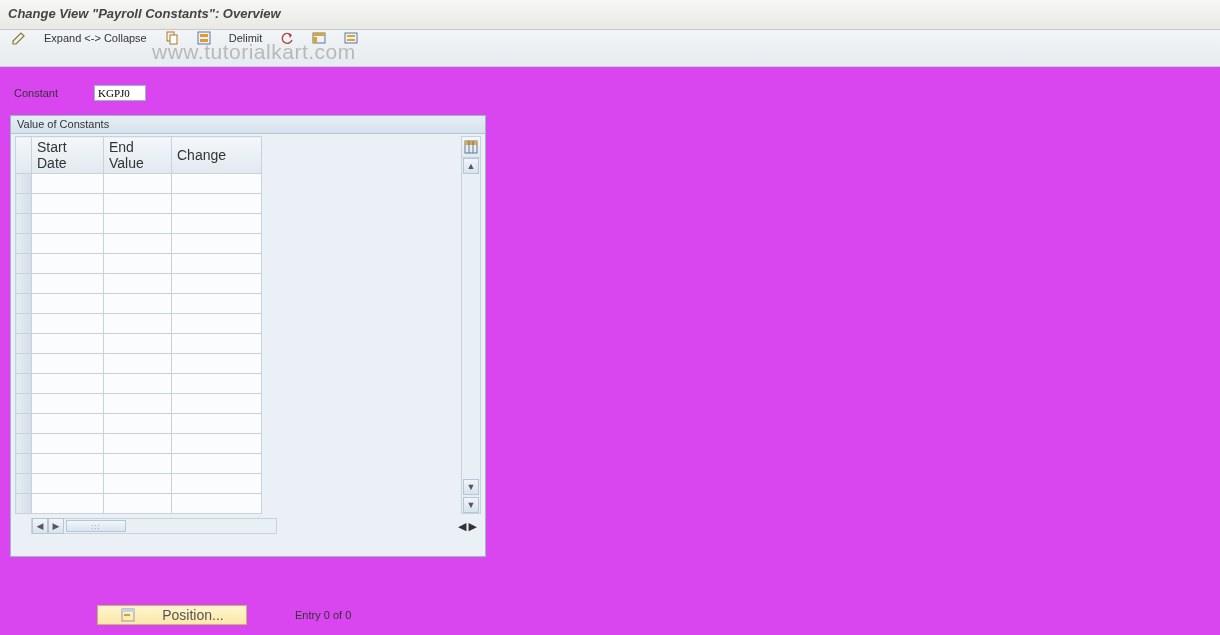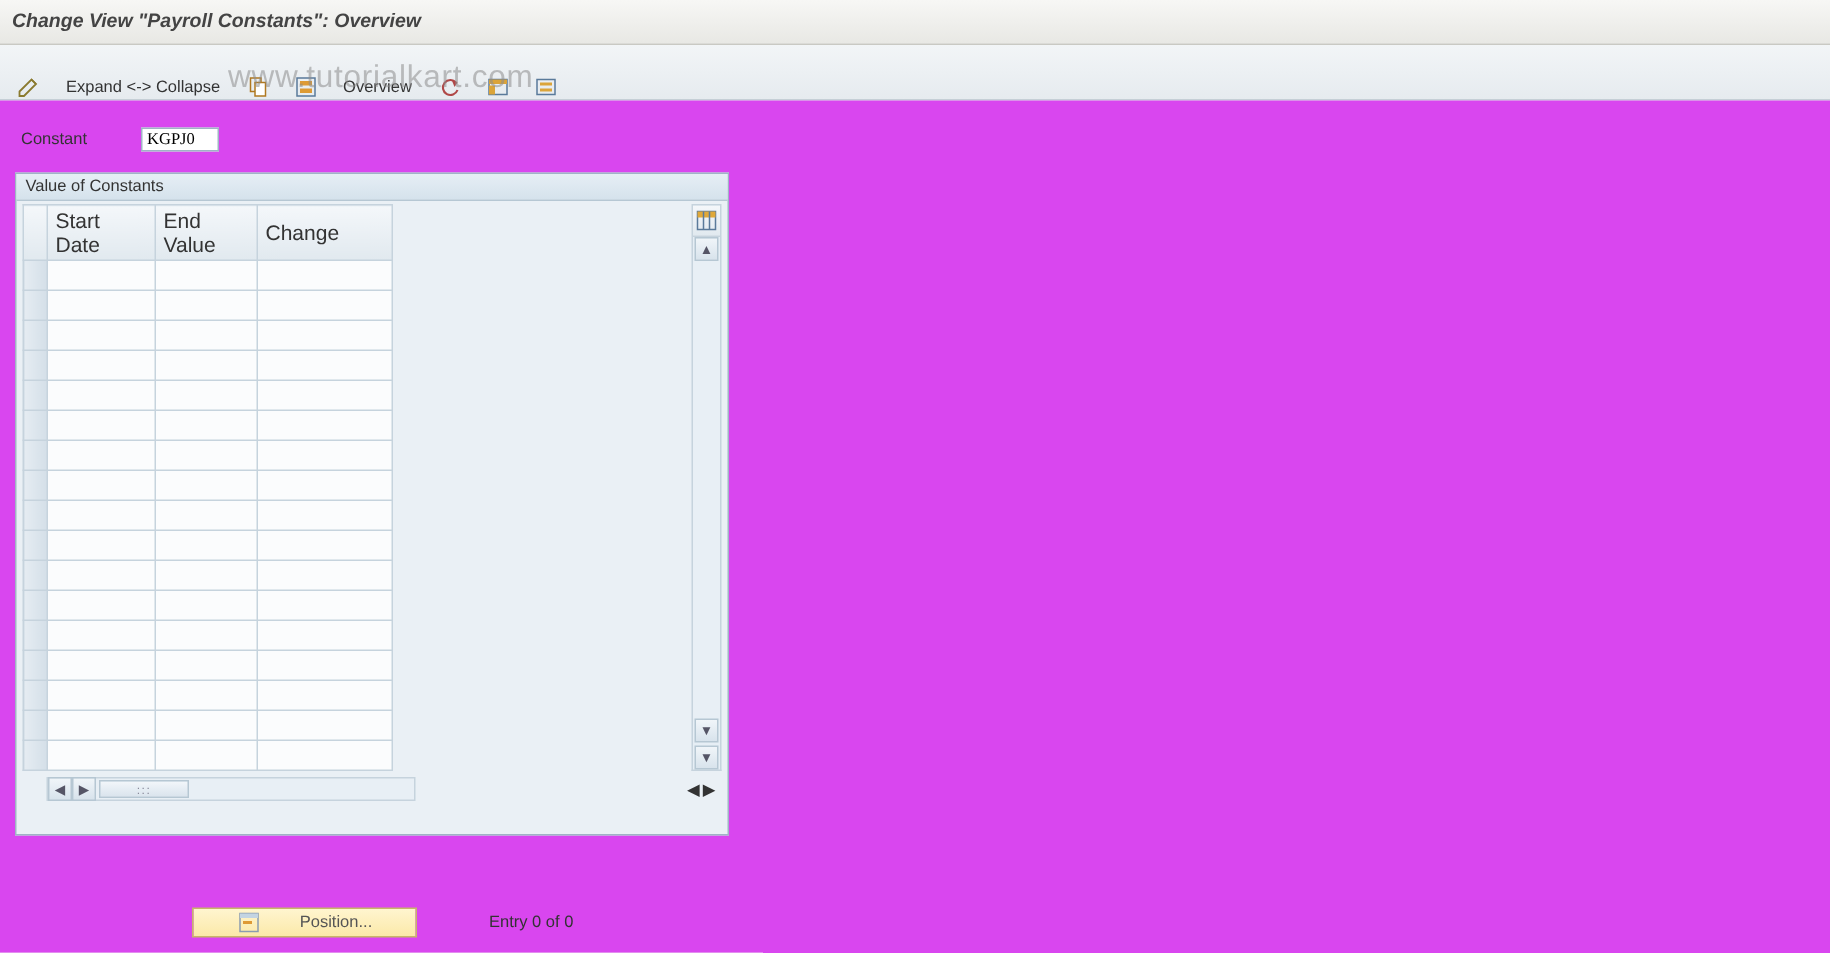--- a/index.html
+++ b/index.html
@@ -30,21 +30,21 @@
     font-weight: bold;
     font-style: italic;
     color: #444;
   }
   
   .toolbar {
     height: 23px;
     background: linear-gradient(to bottom, #f2f5f7, #e6ebef);
     border-bottom: 1px solid #c5cfd6;
     display: flex;
-    align-items: flex-start;
+    align-items: flex-end;
     padding: 18px 6px;
     gap: 6px;
   }
   .tb-btn {
     display: inline-flex; align-items: center; justify-content: center;
     height: 20px; min-width: 20px;
     padding: 0 4px;
     border: 1px solid transparent;
     background: transparent;
     cursor: pointer;
@@ -199,28 +199,28 @@
   
   .footer {
     position: absolute;
     left: 0; bottom: 10px;
     width: 100%;
     padding: 0 14px;
     display: flex;
     align-items: center;
   }
   .pos-btn {
-    margin-left: 114px;
+    margin-left: 83px;
     width: 150px; height: 20px;
     border: 1px solid #c8b56a;
     background: linear-gradient(to bottom, #fff5cf, #fbe9a9);
     display: flex; align-items: center; justify-content: center;
     gap: 26px;
     cursor: pointer;
-    font-size: 11px;
+    font-size: 14px;
     color: #555;
   }
   .entry-text { margin-left: 48px; font-size: 11px; color: #333; }
   
   .ico { width: 16px; height: 16px; display:inline-block; }
 </style>
 </head>
 <body>
 
 <div class="app">
@@ -246,21 +246,21 @@
         </svg>
     </span>
     <span class="tb-btn">
       <svg class="ico" viewBox="0 0 16 16">
           <rect x="2" y="2" width="12" height="12" fill="none" stroke="#5a7a9a"></rect>
           <rect x="4" y="4" width="8" height="3" fill="#de9a34"></rect>
           <rect x="4" y="9" width="8" height="3" fill="#de9a34"></rect>
         </svg>
     </span>
     <span class="tb-text-btn">
-      <span>Overview</span>
+      <span>Delimit</span>
     </span>
     <span class="tb-btn">
       <svg class="ico" viewBox="0 0 16 16">
           <path d="M12 5 A5 5 0 1 0 13 10" fill="none" stroke="#b04848" stroke-width="1.4"></path>
           <path d="M9 3 L13 5 L11 8 Z" fill="#b04848"></path>
         </svg>
     </span>
     <span class="tb-btn">
       <svg class="ico" viewBox="0 0 16 16">
           <rect x="2" y="3" width="12" height="10" fill="none" stroke="#5a7a9a"></rect>

